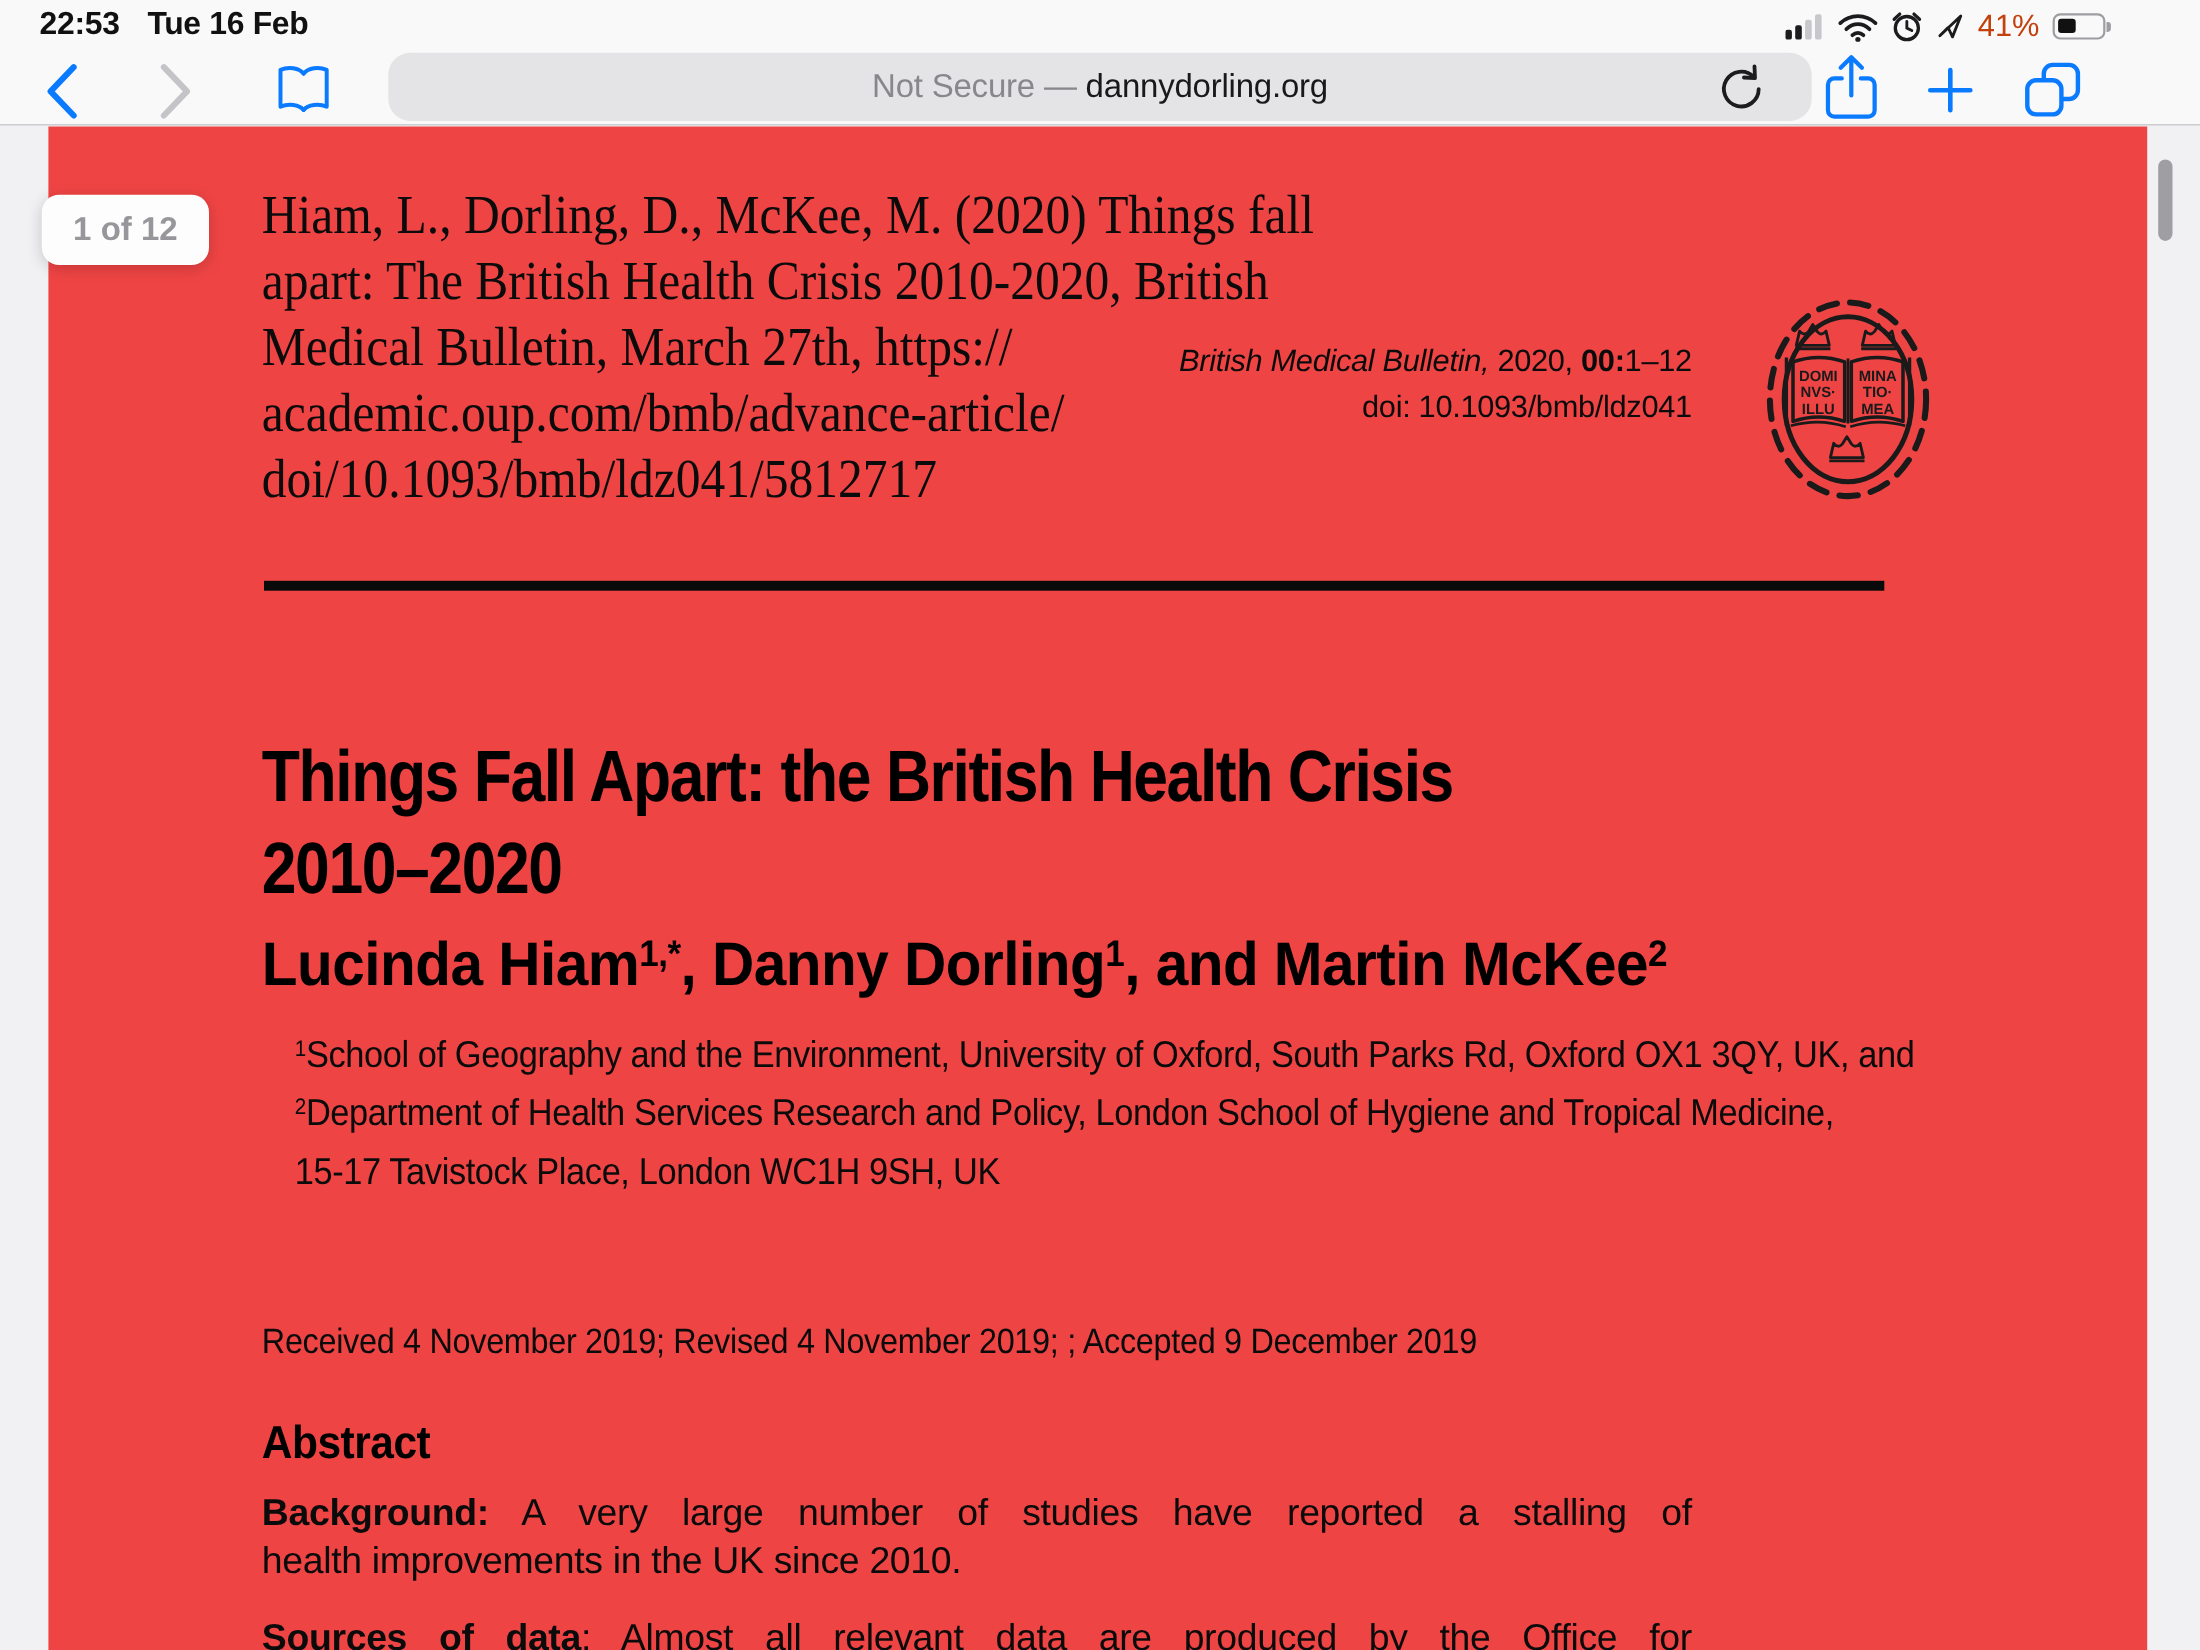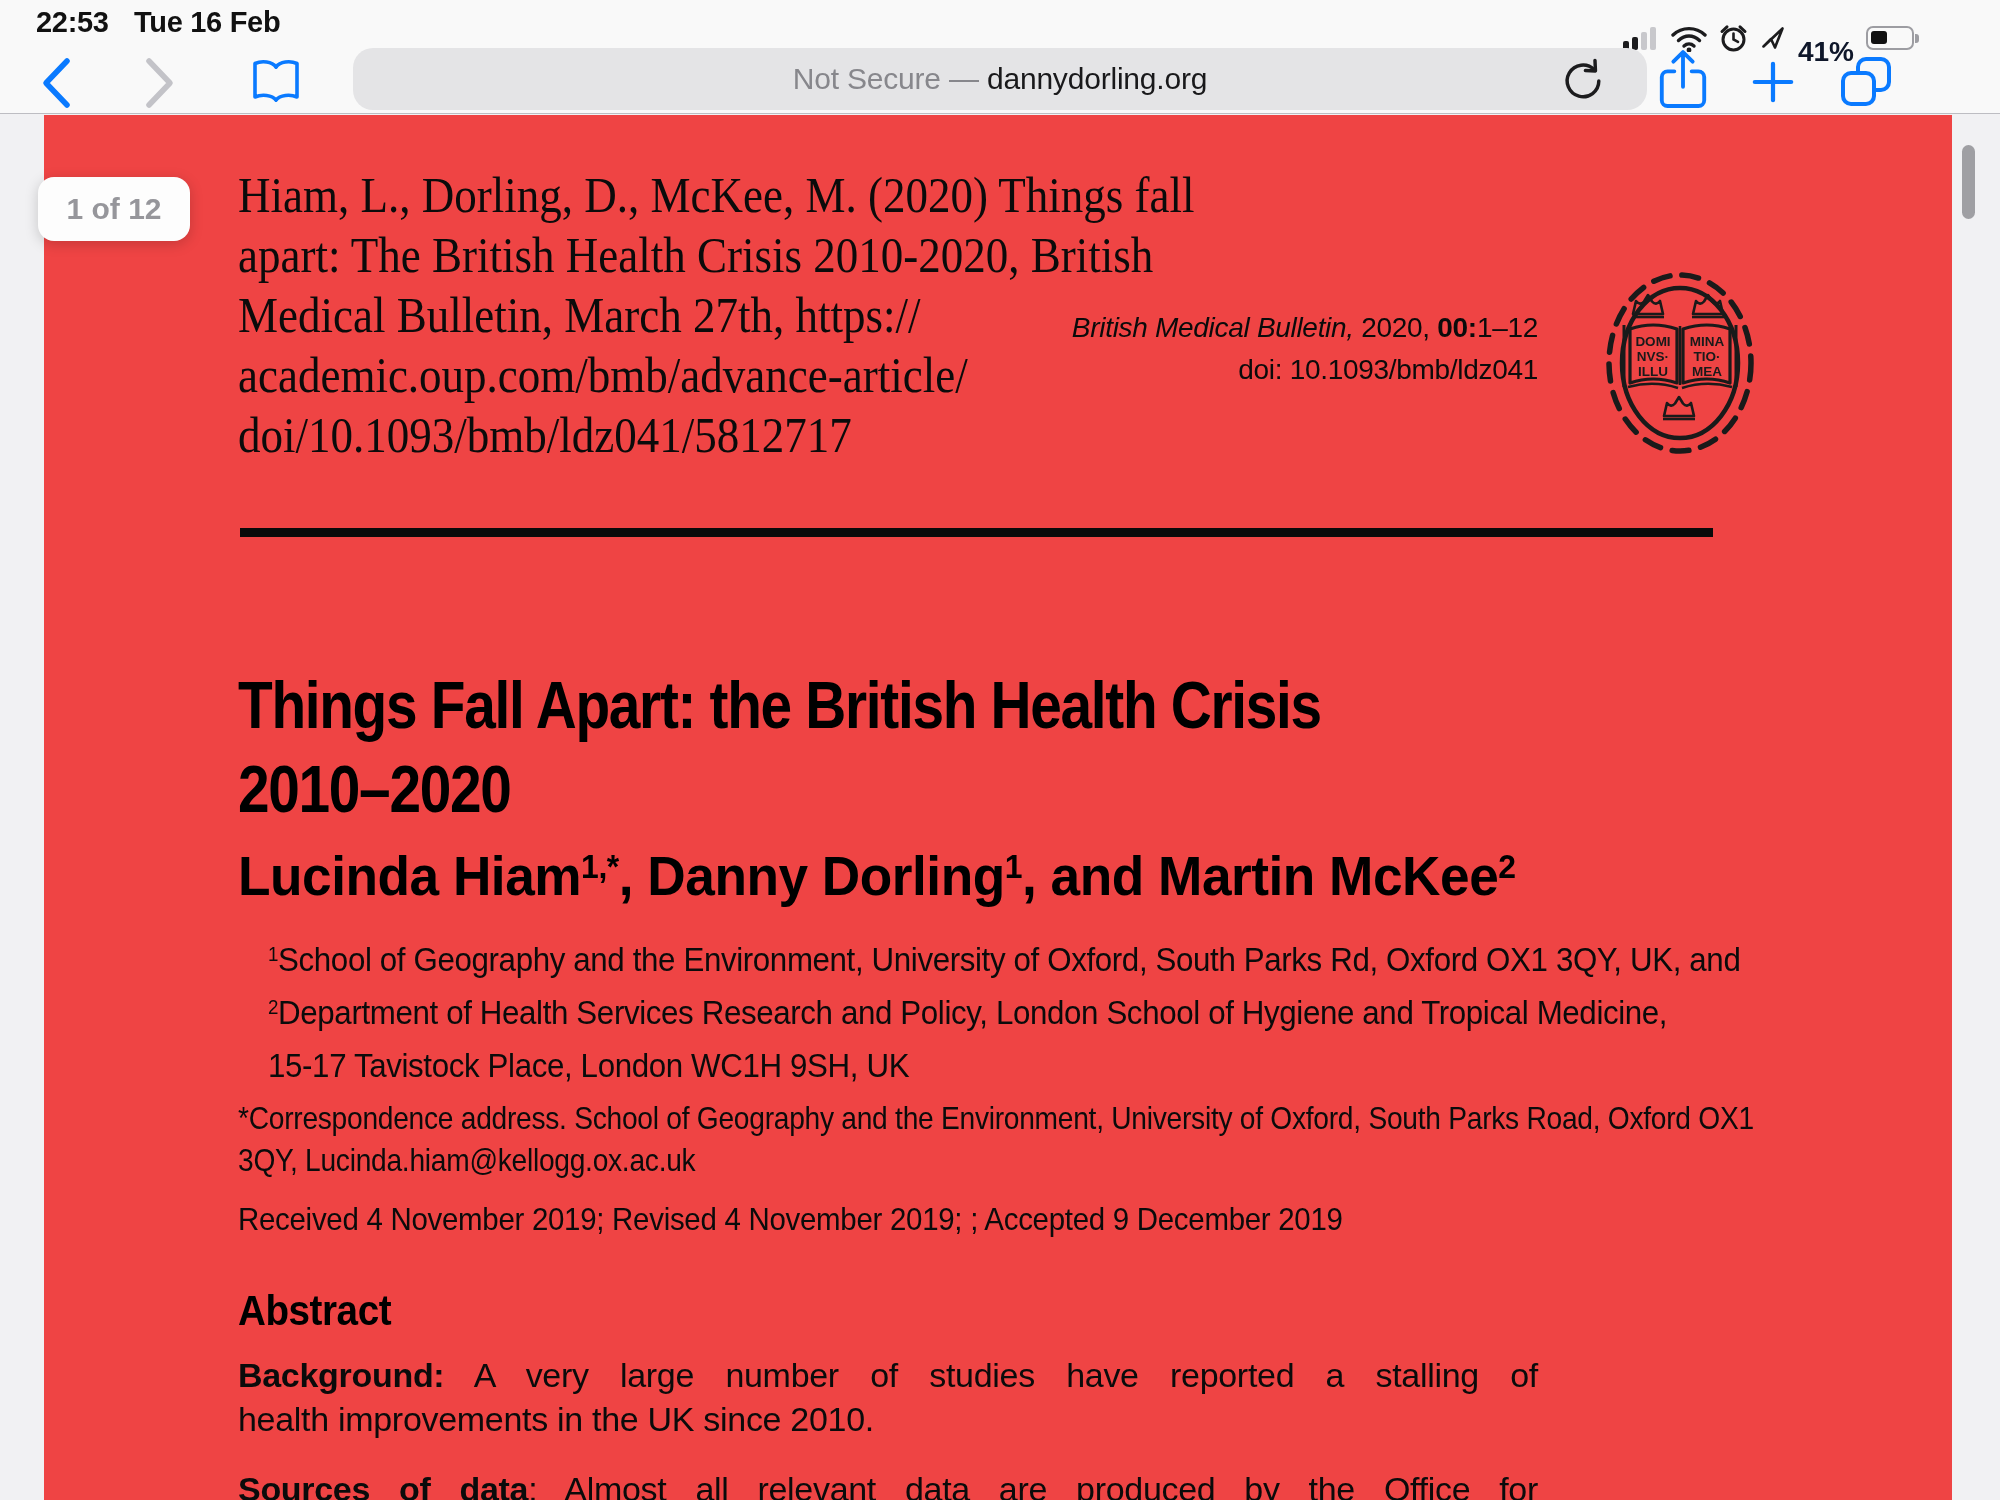--- a/index.html
+++ b/index.html
@@ -6,21 +6,21 @@
   html,body { width:2000px; height:1500px; overflow:hidden; }
   body { font-family:"Liberation Sans", sans-serif; background:#F1F1F3; }
   .screen { position:relative; width:2000px; height:1064px; }
 
   
   .chrome { position:absolute; left:0; top:0; width:2000px; height:114px;
             background:#F9F9F9; border-bottom:1px solid #BDBDC2; z-index:5; }
   .status-time { position:absolute; left:36px; top:6px; font-size:29px; font-weight:700; color:#111; letter-spacing:-0.3px; }
   .status-date { position:absolute; left:134px; top:6px; font-size:29px; font-weight:700; color:#111; letter-spacing:-0.3px; }
   .status-right { position:absolute; right:86px; top:8px; display:flex; align-items:center; gap:12px; }
-  .batt-pct { font-size:28px; font-weight:700; color:#0f172a;margin-top:28px; }
+  .batt-pct { font-size:28px; font-weight:400; color:#c2410c; }
   .battery { position:relative; width:48px; height:24px; border:2.5px solid #9D9DA2; border-radius:7px; }
   .battery .fill { position:absolute; left:3px; top:3px; width:16px; height:13px; background:#111; border-radius:3px; }
   .battery .nub { position:absolute; right:-7px; top:6px; width:4px; height:9px; background:#9D9DA2; border-radius:0 3px 3px 0; }
 
   .navbtn { position:absolute; top:57px; cursor:default; }
   .urlbar { position:absolute; left:353px; top:48px; width:1294px; height:62px;
             background:#E4E4E6; border-radius:20px; display:flex; align-items:center; justify-content:center; }
   .urltext { font-size:30px; letter-spacing:-0.2px; }
   .urltext .sec { color:#87878C; }
   .urltext .dom { color:#19191B; }
@@ -240,24 +240,20 @@
           <span><span>Lucinda Hiam</span><sup>1,*</sup><span>, </span></span><span><span>Danny Dorling</span><sup>1</sup><span>, and </span></span><span><span>Martin McKee</span><sup>2</sup><span></span></span>
         </span>
       </div>
 
       <div class="affil">
         <div><span class="cx"><sup>1</sup><span>School of Geography and the Environment, University of Oxford, South Parks Rd, Oxford OX1 3QY, UK, and</span></span></div>
         <div><span class="cx"><sup>2</sup><span>Department of Health Services Research and Policy, London School of Hygiene and Tropical Medicine,</span></span></div>
         <div><span class="cx"><sup></sup><span>15-17 Tavistock Place, London WC1H 9SH, UK</span></span></div>
       </div>
 
-      <div class="corr">
-        <div><span class="cx">*Correspondence address. School of Geography and the Environment, University of Oxford, South Parks Road, Oxford OX1</span></div>
-        <div><span class="cx">3QY, Lucinda.hiam@kellogg.ox.ac.uk</span></div>
-      </div>
 
       <div class="history"><span class="cx">Received 4 November 2019; Revised 4 November 2019; ; Accepted 9 December 2019</span></div>
 
       <div class="abs-head"><span class="cx">Abstract</span></div>
 
       <div class="abs-par p-bg">
         <div class="jline"><b>Background:</b><span> A very large number of studies have reported a stalling of</span></div>
         <div class="nline">health improvements in the UK since 2010.</div>
       </div>
 

